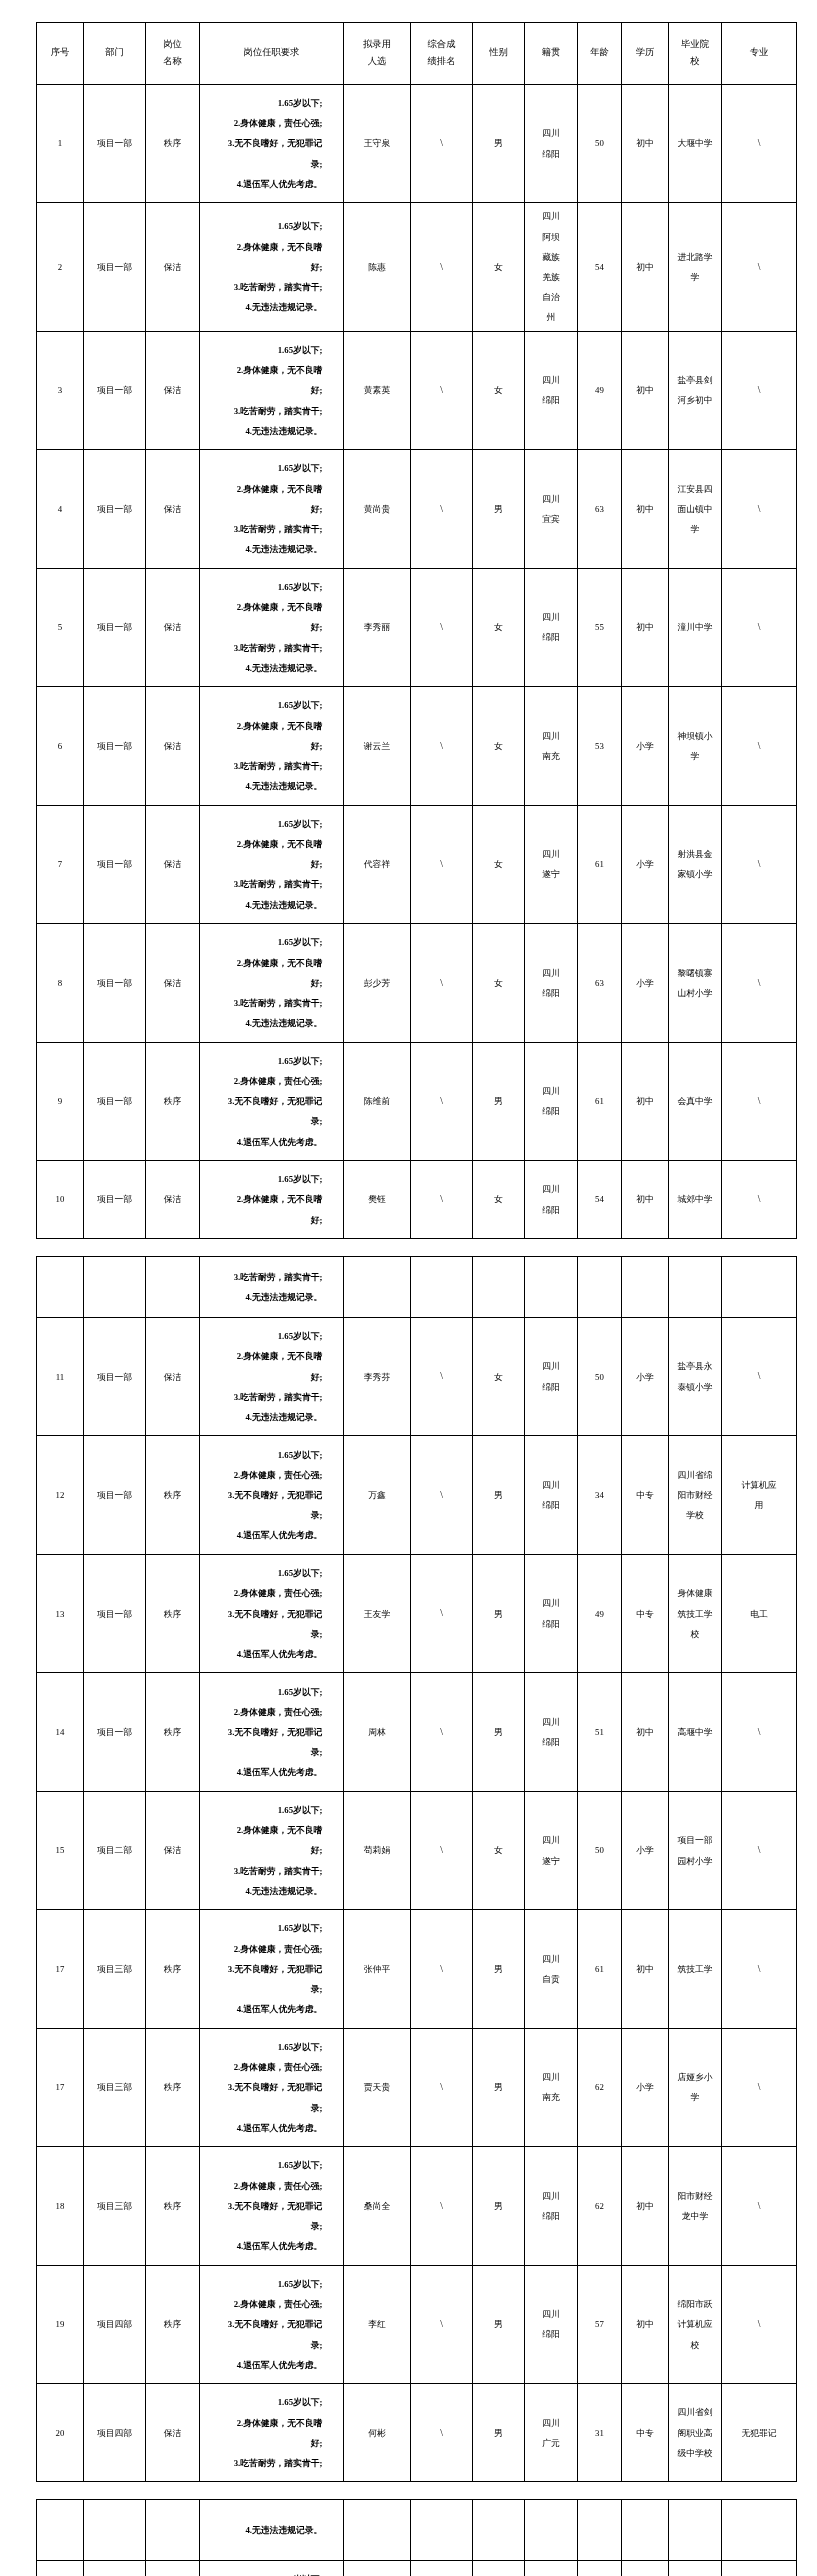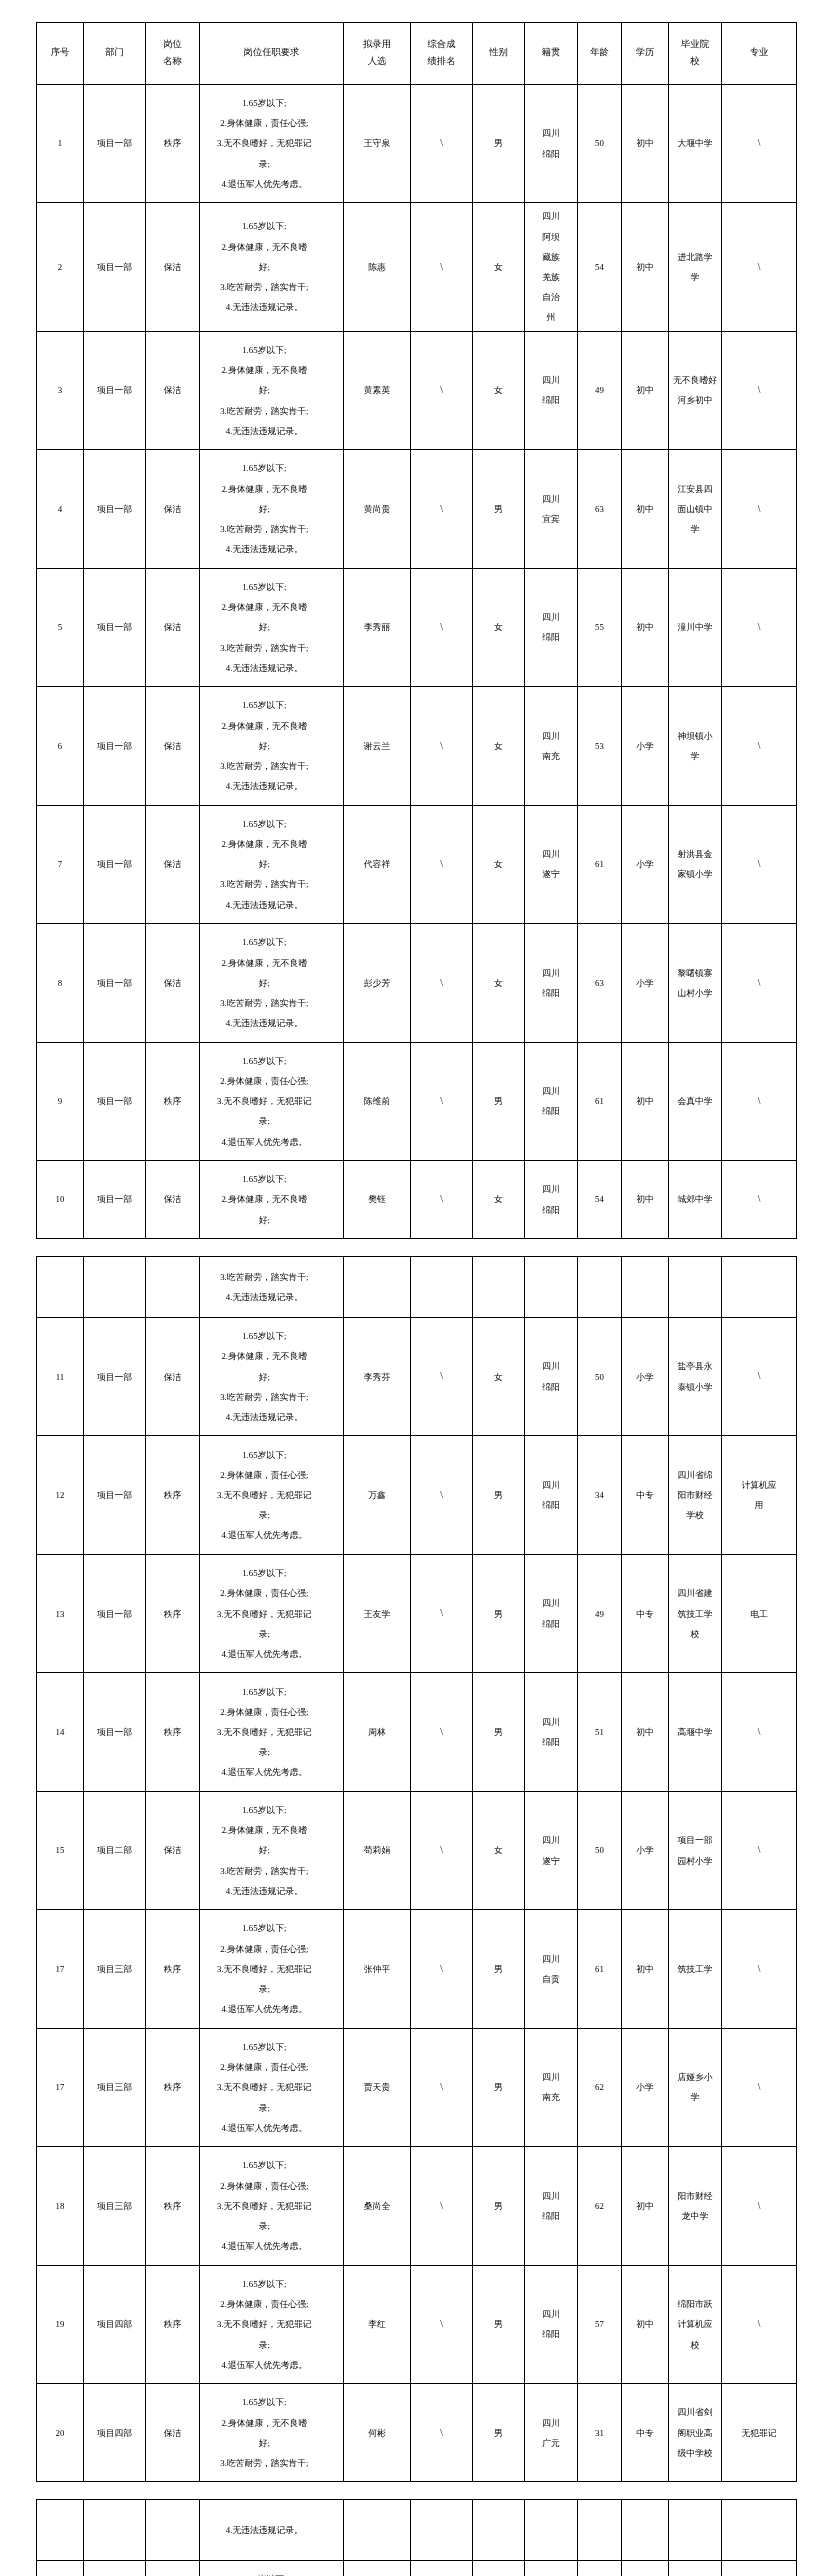--- a/index.html
+++ b/index.html
@@ -15,21 +15,21 @@
     vertical-align:middle;
     text-align:center;
     font-weight:normal;
     font-size:8.8px;
     line-height:2.3;
     white-space:pre-line;
     padding:3.1px 2.1px;
     overflow:hidden;
   }
   th.hdr { height:55px; font-size:9.3px; line-height:1.9;font-family:Liberation Serif, serif; }
-  td.req { text-align:center; padding:8.2px 20.6px 8.2px 6.2px; }
+  td.req { text-align:right; padding:8.2px 20.6px 8.2px 6.2px;font-weight:bold; }
   tr.cont td { height:44px; vertical-align:middle; }
   td.slash { font-size:9.8px; }
 </style>
 </head>
 <body>
 
 <div class="sheet">
   <div id="pages-root">
       <div class="page">
         <table>
@@ -118,21 +118,21 @@
 好;
 3.吃苦耐劳，踏实肯干;
 4.无违法违规记录。</td>
               <td>黄素英</td>
               <td class="slash">\</td>
               <td>女</td>
               <td>四川
 绵阳</td>
               <td>49</td>
               <td>初中</td>
-              <td>无不良嗜好
+              <td>盐亭县剑
 河乡初中</td>
               <td class="slash">\</td>
             </tr>
             <tr>
               <td>4</td>
               <td>项目一部</td>
               <td>保洁</td>
               <td class="req">1.65岁以下;
 2.身体健康，无不良嗜
 好;
@@ -351,21 +351,21 @@
 3.无不良嗜好，无犯罪记
 录;
 4.退伍军人优先考虑。</td>
               <td>王友学</td>
               <td class="slash">\</td>
               <td>男</td>
               <td>四川
 绵阳</td>
               <td>49</td>
               <td>中专</td>
-              <td>四川省建
+              <td>身体健康
 筑技工学
 校</td>
               <td>电工</td>
             </tr>
             <tr>
               <td>14</td>
               <td>项目一部</td>
               <td>秩序</td>
               <td class="req">1.65岁以下;
 2.身体健康，责任心强;

